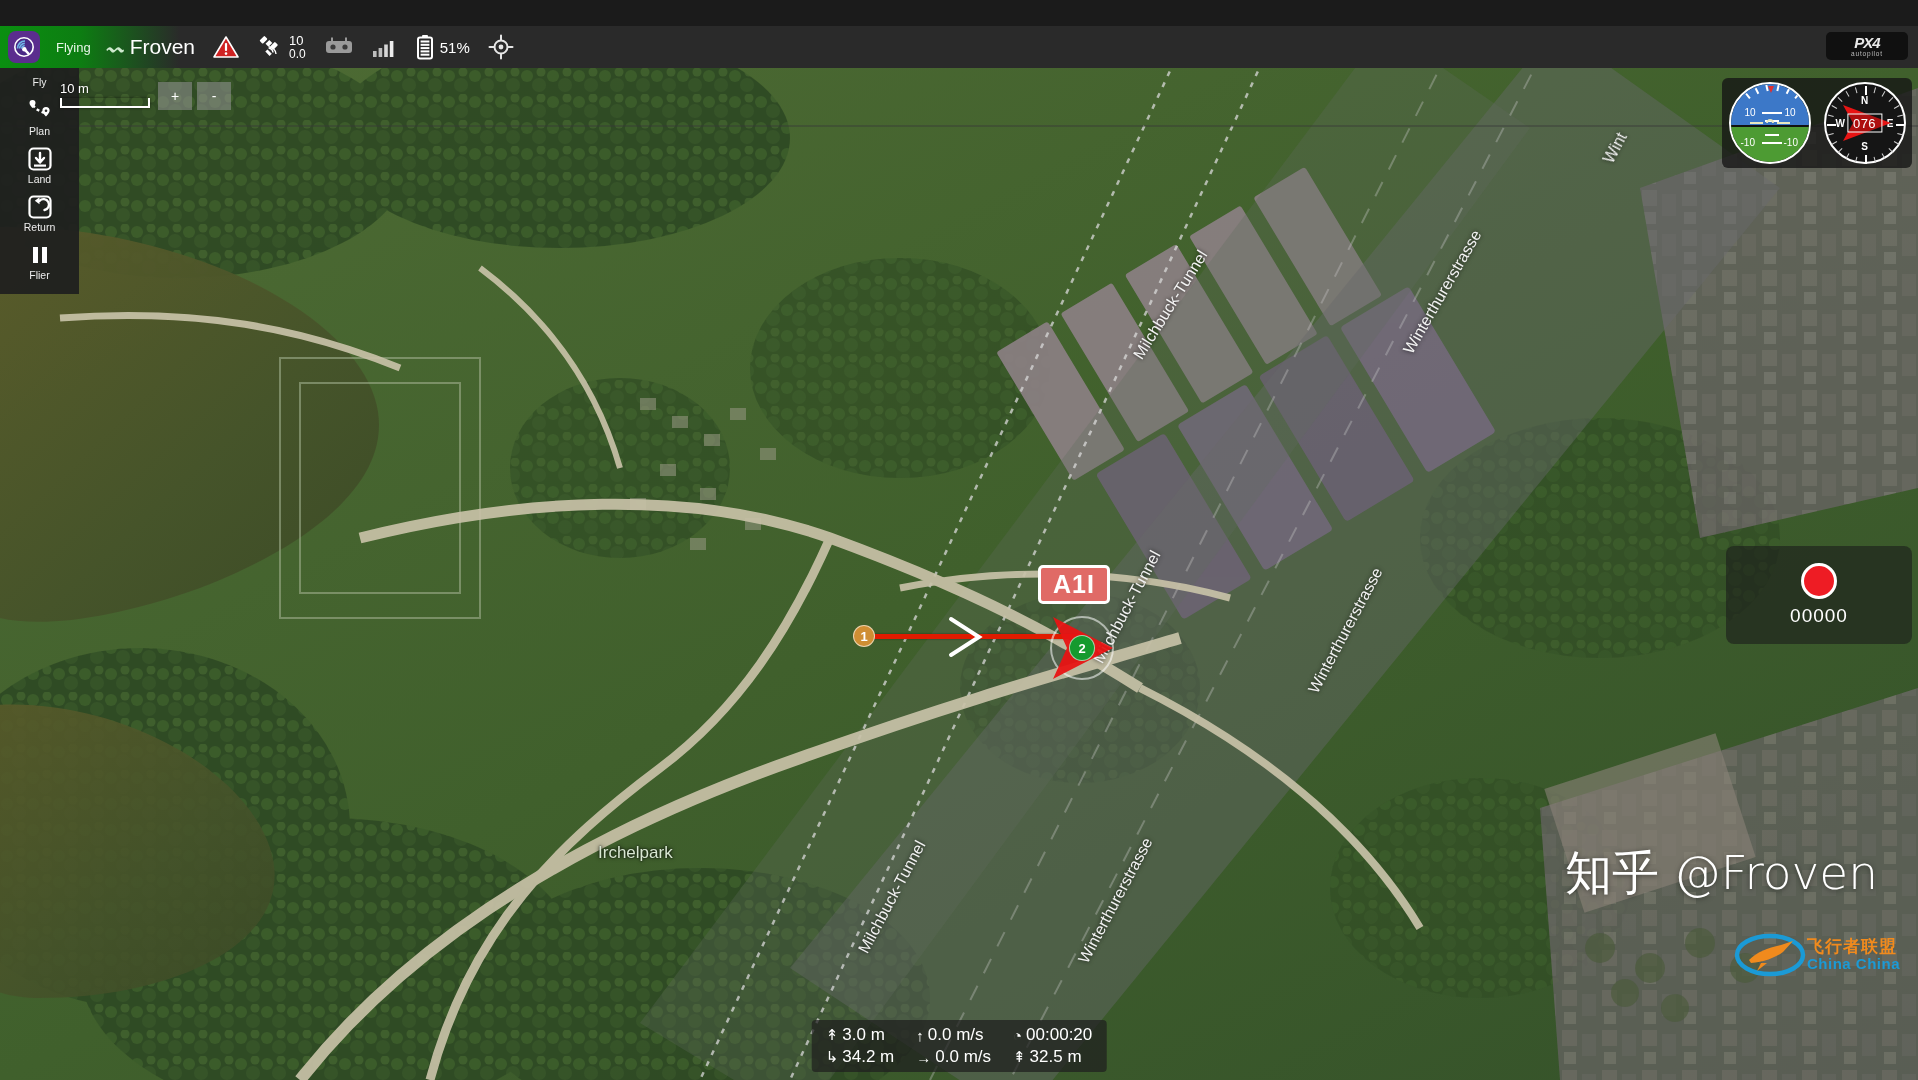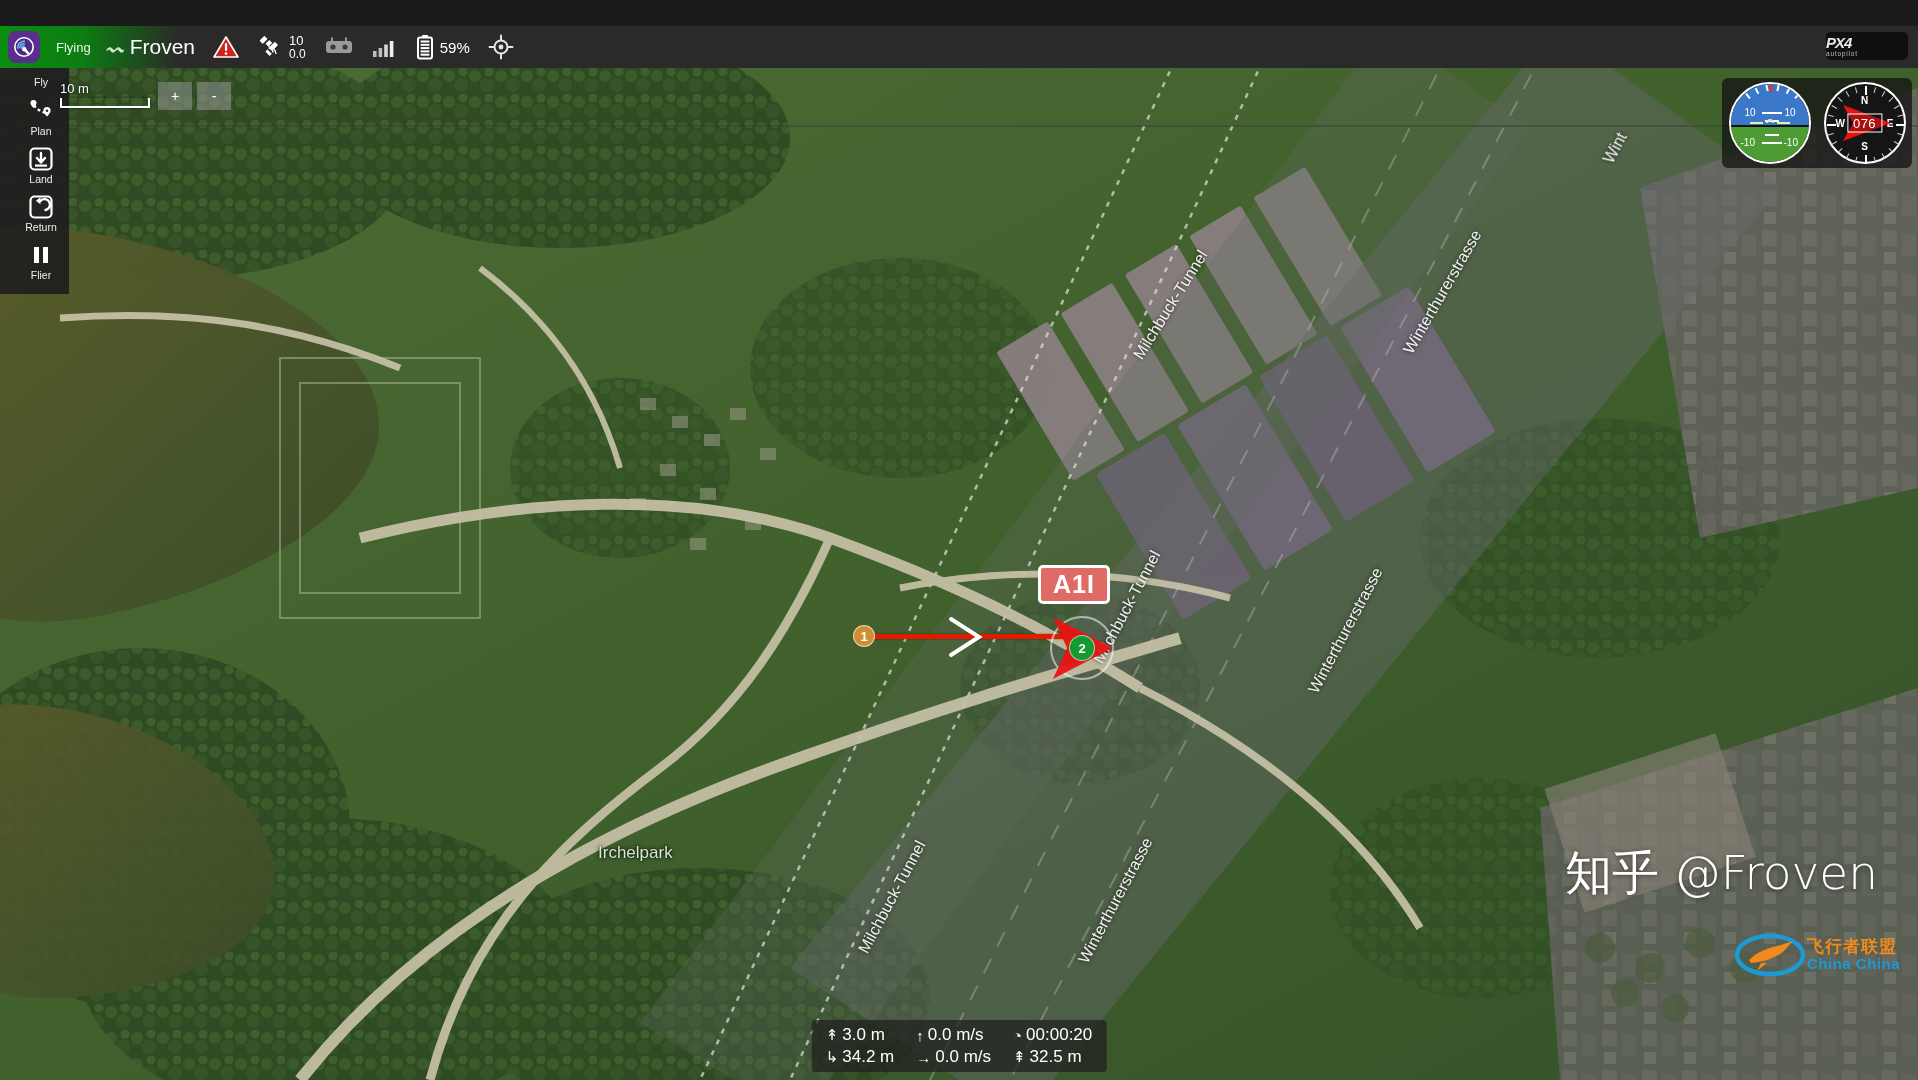--- a/index.html
+++ b/index.html
@@ -49,21 +49,21 @@
   .tb-mission .wave { color: #cfeacf; font-size: 17px; }
   .tb-item { display: flex; align-items: center; margin-left: 18px; flex: 0 0 auto; }
   .warn-tri { width: 26px; height: 24px; }
   .gps-block { display: flex; align-items: center; gap: 4px; }
   .gps-nums { display: flex; flex-direction: column; line-height: 1.05; color: #ffffff; font-size: 12px; }
   .gps-nums span:first-child { font-size: 13px; }
   .batt-pct { color: #ffffff; font-size: 15px; margin-left: 6px; }
   .px4-logo {
     position: absolute; right: 10px; top: 6px; width: 82px; height: 28px;
     background: #101010; border-radius: 5px;
-    display: flex; flex-direction: column; align-items: flex-start; justify-content: center;
+    display: flex; flex-direction: column; align-items: center; justify-content: center;
   }
   .px4-main { color: #e9e9e9; font-size: 15px; font-weight: bold; font-style: italic; letter-spacing: -1px; line-height: 1; }
   .px4-sub { color: #bdbdbd; font-size: 6.5px; letter-spacing: .8px; line-height: 1; margin-top: 1px; }
 
   
   .map {
     position: absolute; left: 0; top: 68px; width: 1918px; height: 1012px;
     overflow: hidden; background: #3f5a2e;
   }
   .map-canvas { position: absolute; left: 0; top: 0; width: 1918px; height: 1012px; }
@@ -72,23 +72,23 @@
     text-shadow: 0 0 4px rgba(0,0,0,.85), 0 0 2px rgba(0,0,0,.9);
     white-space: nowrap; pointer-events: none;
   }
   .road-label {
     position: absolute; color: #f2f2f2; font-size: 16px; font-weight: 500;
     text-shadow: 0 0 4px rgba(0,0,0,.8); white-space: nowrap; pointer-events: none;
   }
 
   
   .toolstrip {
-    position: absolute; left: 0; top: 0; width: 69px; padding: 4px 0 8px 0;
+    position: absolute; left: 0; top: 0; width: 79px; padding: 4px 0 8px 0;
     background: rgba(30,30,30,.92);
-    display: flex; flex-direction: column; align-items: flex-end;
+    display: flex; flex-direction: column; align-items: center;
   }
   .tool {
     width: 56px; padding: 4px 0 5px 0;
     display: flex; flex-direction: column; align-items: center; gap: 1px;
     cursor: pointer;
   }
   .tool .glyph { height: 26px; display: flex; align-items: center; justify-content: center; }
   .tool .tlabel { color: #ededed; font-size: 10.5px; }
   .tool.first .tlabel { margin-bottom: 1px; }
 
@@ -267,21 +267,21 @@
       <div class="tb-item">
         <svg width="18" height="26" viewBox="0 0 18 26">
           <rect x="6" y="1" width="6" height="2.5" rx="1" fill="#ffffff"></rect>
           <rect x="2" y="3.5" width="14" height="21" rx="2" fill="none" stroke="#ffffff" stroke-width="2"></rect>
           <rect x="4.6" y="6.5" width="8.8" height="2" fill="#ffffff"></rect>
           <rect x="4.6" y="9.8" width="8.8" height="2" fill="#ffffff"></rect>
           <rect x="4.6" y="13.1" width="8.8" height="2" fill="#ffffff"></rect>
           <rect x="4.6" y="16.4" width="8.8" height="2" fill="#ffffff"></rect>
           <rect x="4.6" y="19.7" width="8.8" height="2" fill="#ffffff"></rect>
         </svg>
-        <span class="batt-pct">59%</span>
+        <span class="batt-pct">51%</span>
       </div>
 
       <div class="tb-item">
         <svg width="26" height="26" viewBox="0 0 26 26">
           <circle cx="13" cy="13" r="6.5" fill="none" stroke="#e6e6e6" stroke-width="2"></circle>
           <circle cx="13" cy="13" r="2.4" fill="#e6e6e6"></circle>
           <path d="M13 1.5 V6 M13 20 V24.5 M1.5 13 H6 M20 13 H24.5" stroke="#e6e6e6" stroke-width="2" stroke-linecap="round"></path>
         </svg>
       </div>
 
@@ -567,20 +567,24 @@
         <div class="cp-letter" style="left:50%; bottom:10px; transform:translateX(-50%);">S</div>
         <div class="cp-letter" style="left:10px; top:50%; transform:translateY(-50%);">W</div>
 
         <svg class="cp-needle" width="72" height="72" viewBox="0 0 72 72">
           <polygon points="14,18 62,36 14,54 24,36" fill="#e81414"></polygon>
         </svg>
         <div class="cp-heading">076</div>
       </div>
     </div>
 
+    <div class="camwidget">
+      <div class="recbtn"></div>
+      <div class="reccount">00000</div>
+    </div>
 
     <div class="telem">
       <div class="telem-cell">
         <span class="telem-ico">↟</span>
         <span>3.0 m</span>
       </div>
       <div class="telem-cell">
         <span class="telem-ico">↑</span>
         <span>0.0 m/s</span>
       </div>

